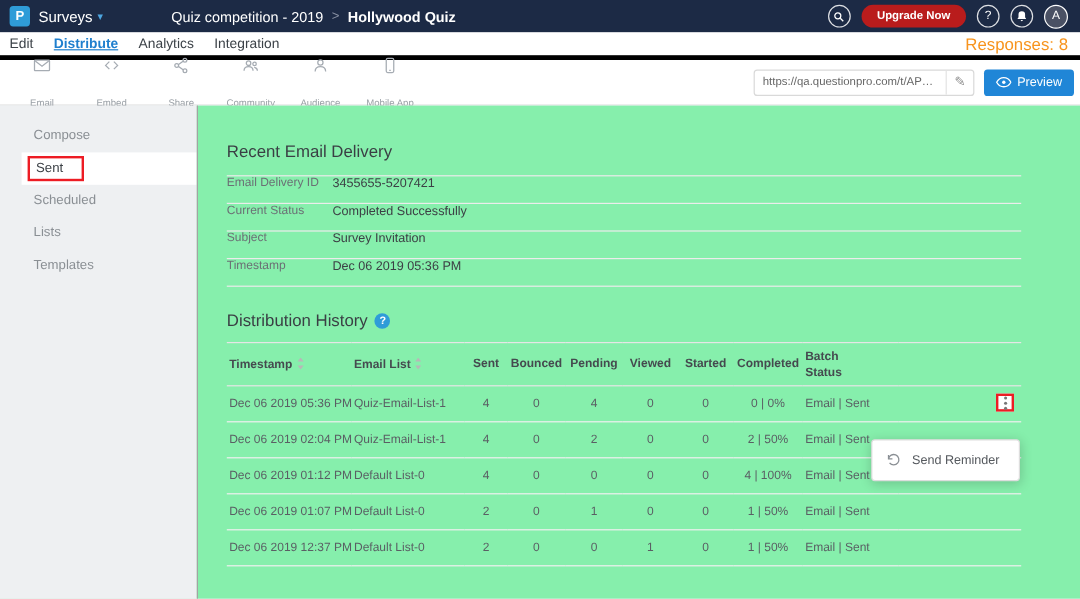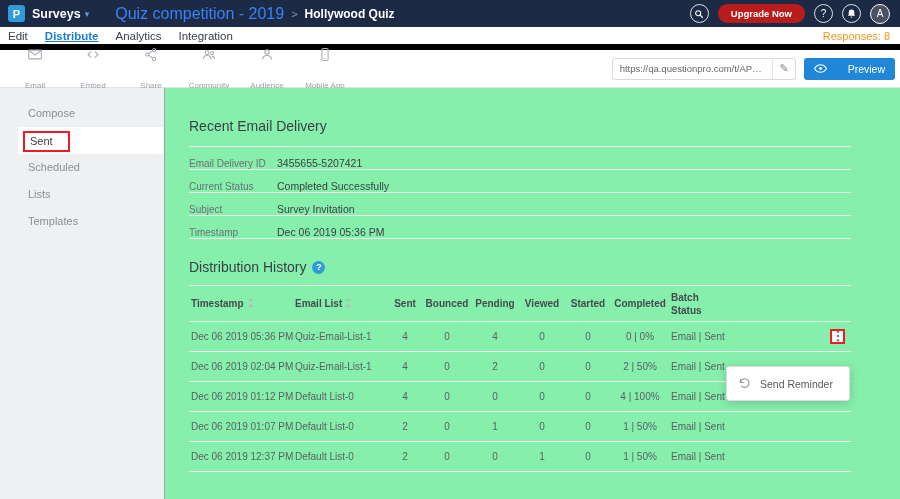--- a/index.html
+++ b/index.html
@@ -2,58 +2,58 @@
 <html><head>
 <meta charset="utf-8">
 <style>
   *{margin:0;padding:0;box-sizing:border-box;}
   html,body{width:900px;height:499px;}
   body{position:relative;overflow:hidden;background:#eef0f2;font-family:"Liberation Sans",sans-serif;}
 
   
   .topbar{position:absolute;top:0;left:0;width:900px;height:27px;background:#1c2a45;display:flex;align-items:center;padding:0 10px 0 8px;}
   .logo{width:17px;height:17px;background:#2f9cd8;border-radius:3px;color:#fff;font-size:11px;font-weight:bold;display:flex;align-items:center;justify-content:center;}
-  .app-name{color:#fff;font-size:12.5px;font-weight:bold;margin-left:7px;}
+  .app-name{color:#fff;font-size:12.5px;font-weight:normal;margin-left:7px;}
   .caret{color:#4da6e0;font-size:9px;margin-left:4px;}
   .crumbs{display:flex;align-items:center;margin-left:26px;gap:7px;}
-  .crumb-parent{color:#3b82f6;font-size:16px;cursor:pointer;}
+  .crumb-parent{color:#ffffff;font-size:12px;cursor:pointer;margin-left:31px;}
   .crumb-sep{color:#8b93a5;font-size:11px;}
   .crumb-current{color:#fff;font-size:12px;font-weight:bold;}
   .topbar-right{margin-left:auto;display:flex;align-items:center;gap:9px;}
   .circle-btn{width:19px;height:19px;border:1px solid rgba(255,255,255,.85);border-radius:50%;display:flex;align-items:center;justify-content:center;color:#fff;font-size:10px;cursor:pointer;}
   .upgrade-btn{background:#b91c1c;color:#fff;border:none;border-radius:10px;font-size:9.5px;font-weight:bold;padding:4px 13px;cursor:pointer;font-family:"Liberation Sans",sans-serif;}
   .avatar{width:20px;height:20px;border-radius:50%;background:#4a5164;border:1px solid #fff;color:#fff;font-size:10px;display:flex;align-items:center;justify-content:center;cursor:pointer;}
 
   
-  .navrow{position:absolute;top:27px;left:0;width:900px;height:23px;background:#fff;display:flex;align-items:center;padding:0 10px 0 8px;column-gap:17px;border-bottom:6px solid #000000;}
+  .navrow{position:absolute;top:27px;left:0;width:900px;height:23px;background:#fff;display:flex;align-items:center;padding:0 10px 0 8px;column-gap:17px;border-bottom:4px solid #000000;}
   .tab{font-size:11.5px;color:#3c4248;cursor:pointer;}
   .tab.active{color:#1f7fce;text-decoration:underline;font-weight:bold;}
-  .responses{margin-left:auto;color:#f7941e;font-size:11px;}
+  .responses{margin-left:auto;color:#f7941e;font-size:14px;}
 
   
   .toolbar{position:absolute;top:50px;left:0;width:900px;height:38px;background:#fff;display:flex;align-items:center;padding:0 5px 0 6px;border-bottom:1px solid #e2e2e2;}
   .tool-item{width:58px;display:flex;flex-direction:column;align-items:center;gap:19px;cursor:pointer;}
   .tool-item svg{stroke:#a6acb3;}
   .tool-label{font-size:8px;color:#9aa0a6;white-space:nowrap;}
   .url-box{margin-left:auto;width:184px;height:22px;border:1px solid #d9d9d9;border-radius:3px;background:#fff;display:flex;align-items:center;overflow:hidden;}
   .url-text{flex:1;font-size:9.5px;color:#666;padding:0 4px 0 7px;white-space:nowrap;overflow:hidden;text-overflow:ellipsis;}
   .url-edit{border-left:1px solid #e3e3e3;padding:0 6px;font-size:11px;color:#888;cursor:pointer;height:100%;display:flex;align-items:center;}
-  .preview-btn{margin-left:8px;height:22px;background:#2086d7;border:none;border-radius:3px;color:#fff;font-size:10.5px;display:flex;align-items:center;gap:21px;padding:0 10px;cursor:pointer;font-family:"Liberation Sans",sans-serif;}
+  .preview-btn{margin-left:8px;height:22px;background:#2086d7;border:none;border-radius:3px;color:#fff;font-size:10.5px;display:flex;align-items:center;gap:5px;padding:0 10px;cursor:pointer;font-family:"Liberation Sans",sans-serif;}
 
   
   .content{position:absolute;top:88px;left:0;right:0;bottom:0;background:#eef0f2;}
   .sidebar{position:absolute;left:18px;top:12px;width:146px;}
   .sidebar-item{height:27px;line-height:27px;padding-left:10px;font-size:11px;color:#8a8f94;cursor:pointer;}
   .sidebar-item.active{background:#fff;color:#3c4146;}
   .red-box{border:2px solid #ed1c24;}
   .sidebar-item .red-box{display:inline-block;line-height:15px;padding:1px 15px 1px 5px;margin-left:-5px;vertical-align:middle;}
   .main{position:absolute;left:164px;top:0;right:0;bottom:0;background:#86efac;border-left:1px solid #a3a3a3;padding:30px 0 0 24px;overflow:hidden;}
   .section-title{font-size:14px;font-weight:normal;color:#3a3f44;}
   .details{width:662px;margin-top:12px;border-top:1px solid #ececec;}
-  .detail-row{display:flex;align-items:flex-end;height:23px;border-bottom:1px solid #ececec;}
+  .detail-row{display:flex;align-items:flex-start;height:23px;border-bottom:1px solid #ececec;}
   .detail-label{width:88px;font-size:10px;color:#6b7075;}
   .detail-value{font-size:10.5px;color:#3c4045;}
   .dh-title{margin-top:20px;display:flex;align-items:center;gap:6px;}
   .help-dot{width:13px;height:13px;border-radius:50%;background:#2f9cd8;color:#fff;font-size:9px;font-weight:bold;display:flex;align-items:center;justify-content:center;cursor:pointer;}
 
   .dist-table{border-collapse:collapse;table-layout:fixed;width:662px;margin-top:10px;}
   .dist-table th{font-size:10px;color:#454a4f;font-weight:bold;border-top:1px solid #e6e6e6;border-bottom:1px solid #e6e6e6;height:36px;vertical-align:middle;padding:0 2px;}
   .dist-table td{font-size:10px;color:#5a5f64;border-bottom:1px solid #f0f0f0;height:30px;padding:0 2px;white-space:nowrap;}
   .l{text-align:left;} .c{text-align:center;} .r{text-align:right;}
   .batch-cell{color:#70757a;}

